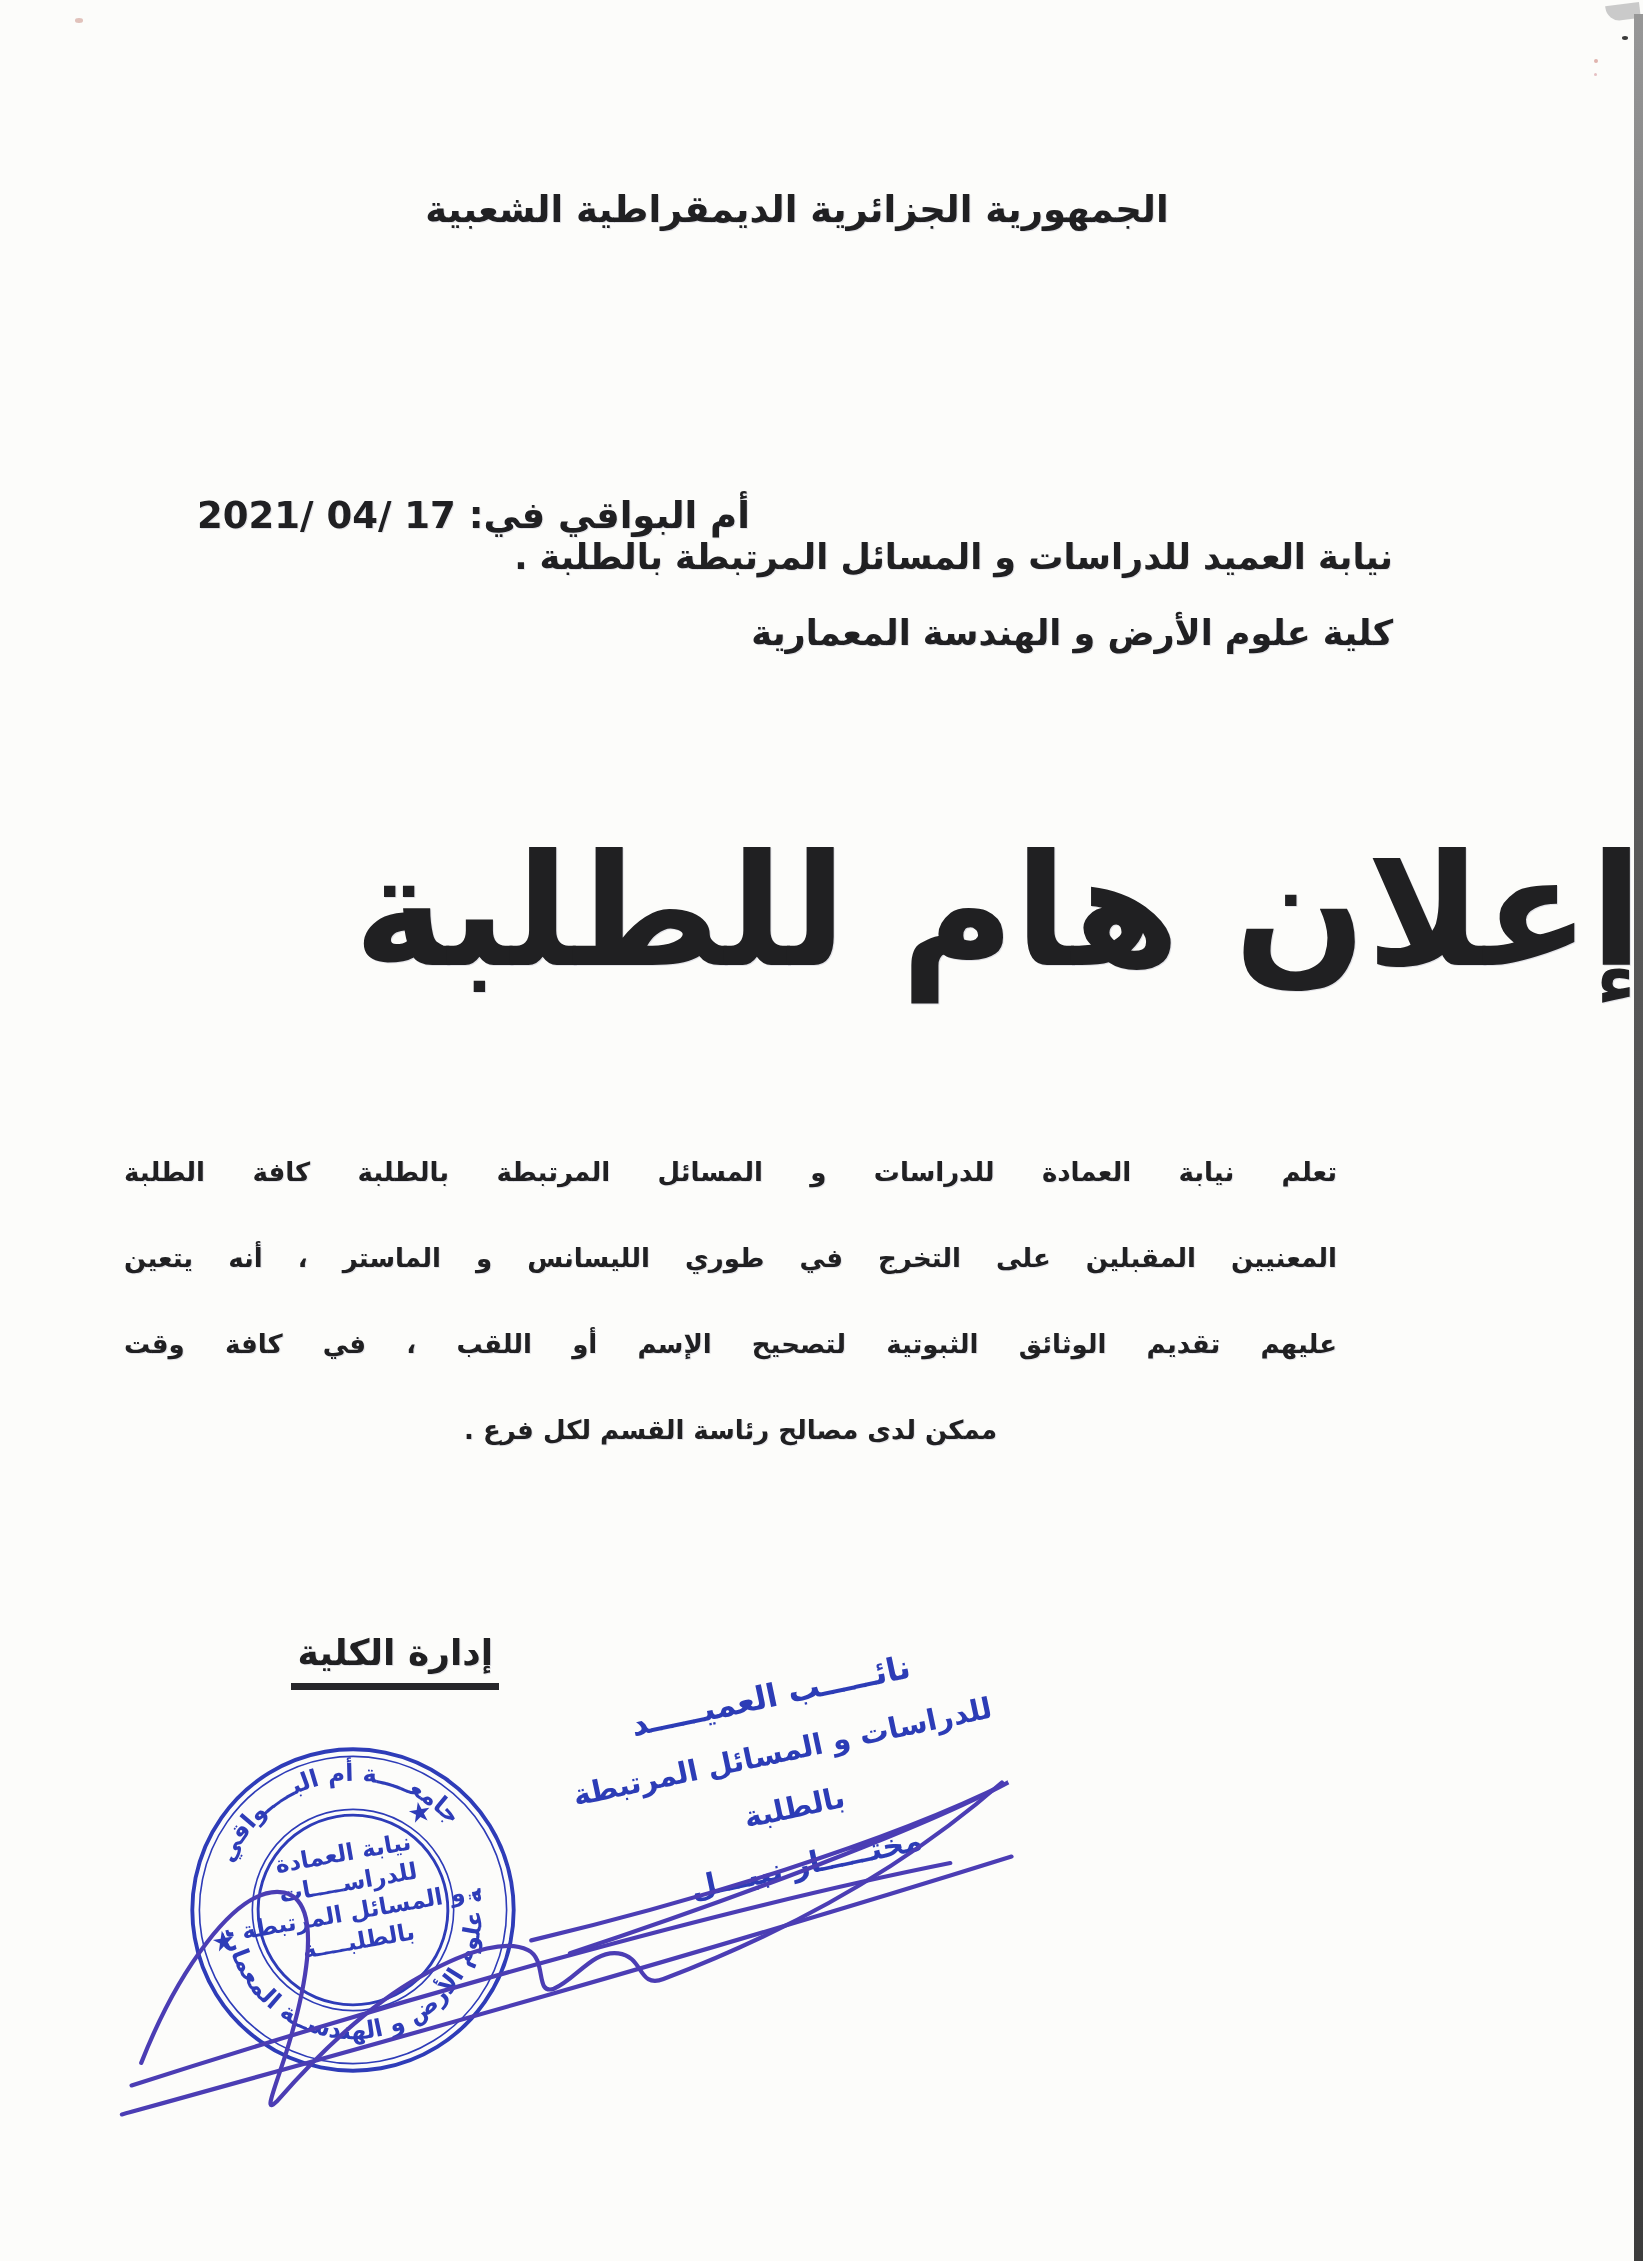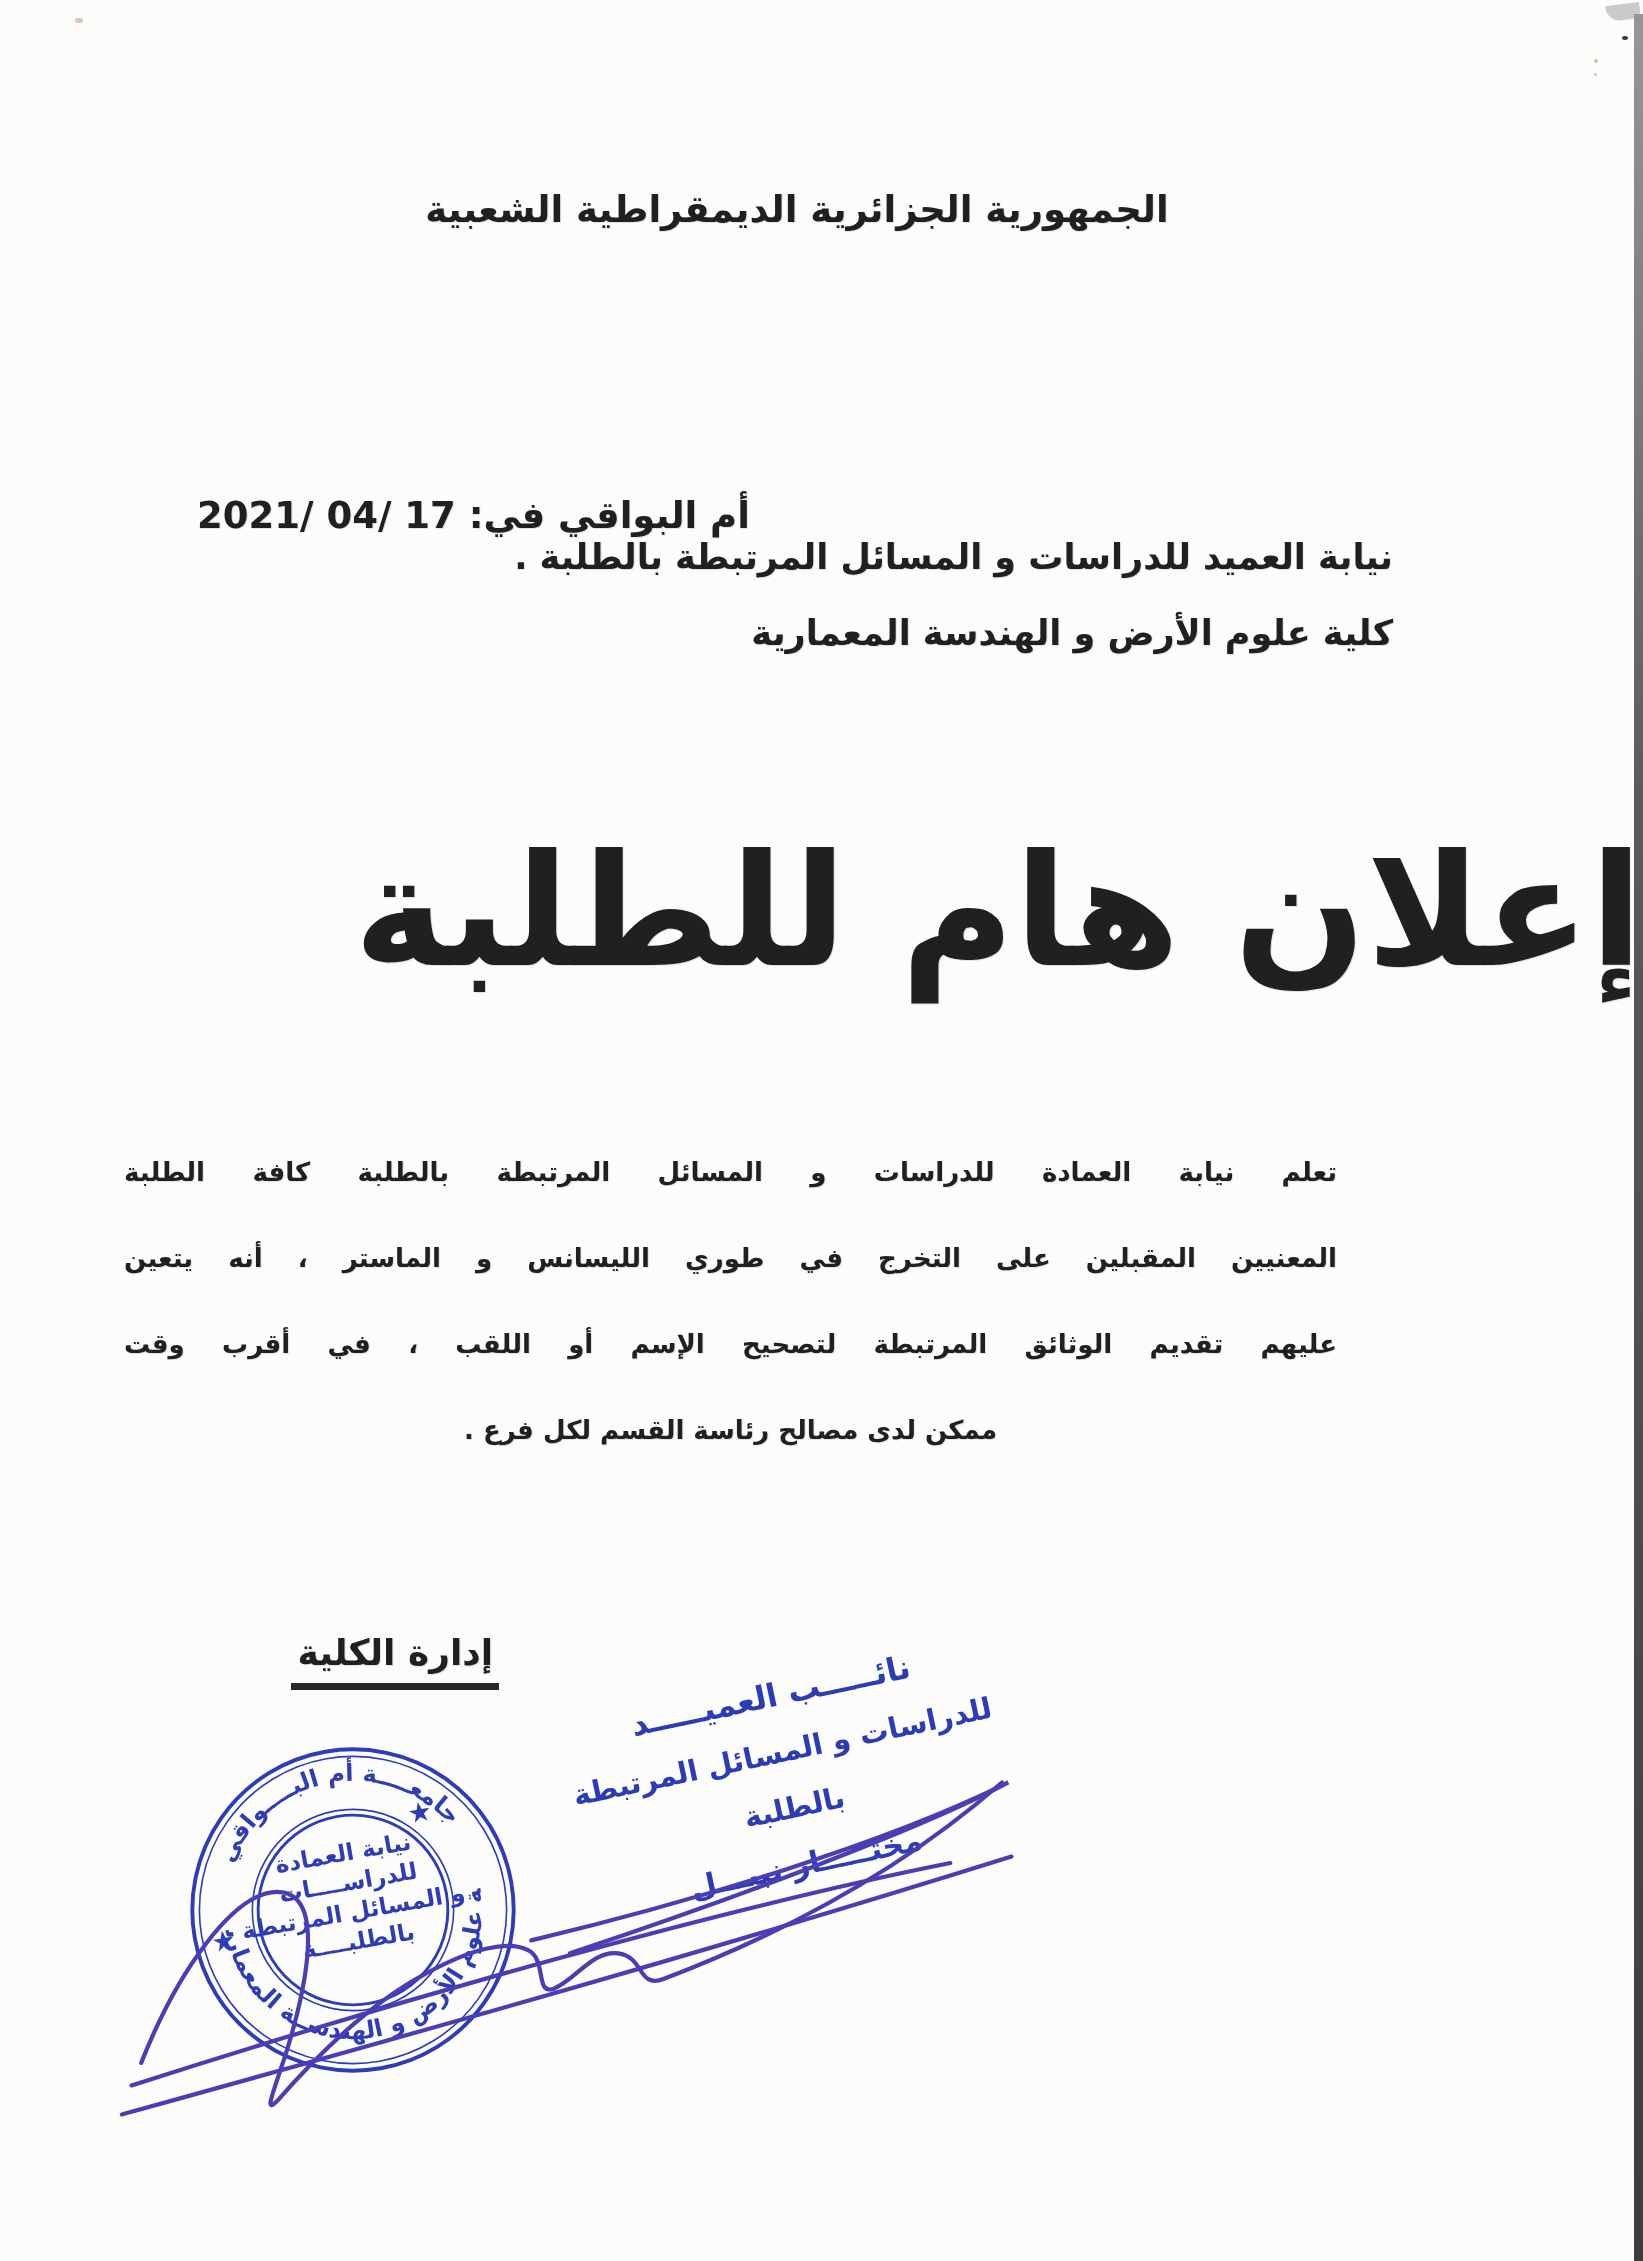--- a/index.html
+++ b/index.html
@@ -115,21 +115,21 @@
   <div class="faculty ink">
     <div>نيابة العميد للدراسات و المسائل المرتبطة بالطلبة .</div>
     <div>كلية علوم الأرض و الهندسة المعمارية</div>
   </div>
 
   <div class="big-title ink">إعلان هام للطلبة</div>
 
   <div class="body-par ink">
     <div class="jline">تعلم نيابة العمادة للدراسات و المسائل المرتبطة بالطلبة كافة الطلبة</div>
     <div class="jline">المعنيين المقبلين على التخرج في طوري الليسانس و الماستر ، أنه يتعين</div>
-    <div class="jline">عليهم تقديم الوثائق المرتبطة لتصحيح الإسم أو اللقب ، في أقرب وقت</div>
+    <div class="jline">عليهم تقديم الوثائق الثبوتية لتصحيح الإسم أو اللقب ، في كافة وقت</div>
     <div class="lline">ممكن لدى مصالح رئاسة القسم لكل فرع .</div>
   </div>
 
   <div class="admin-label ink">إدارة الكلية</div>
 
   <div class="stamp-text">
     <div class="st1">نائـــــب العميـــــد</div>
     <div class="st2">للدراسات و المسائل المرتبطة بالطلبة</div>
     <div class="st3">مختـــــار نبيـــل</div>
   </div>

